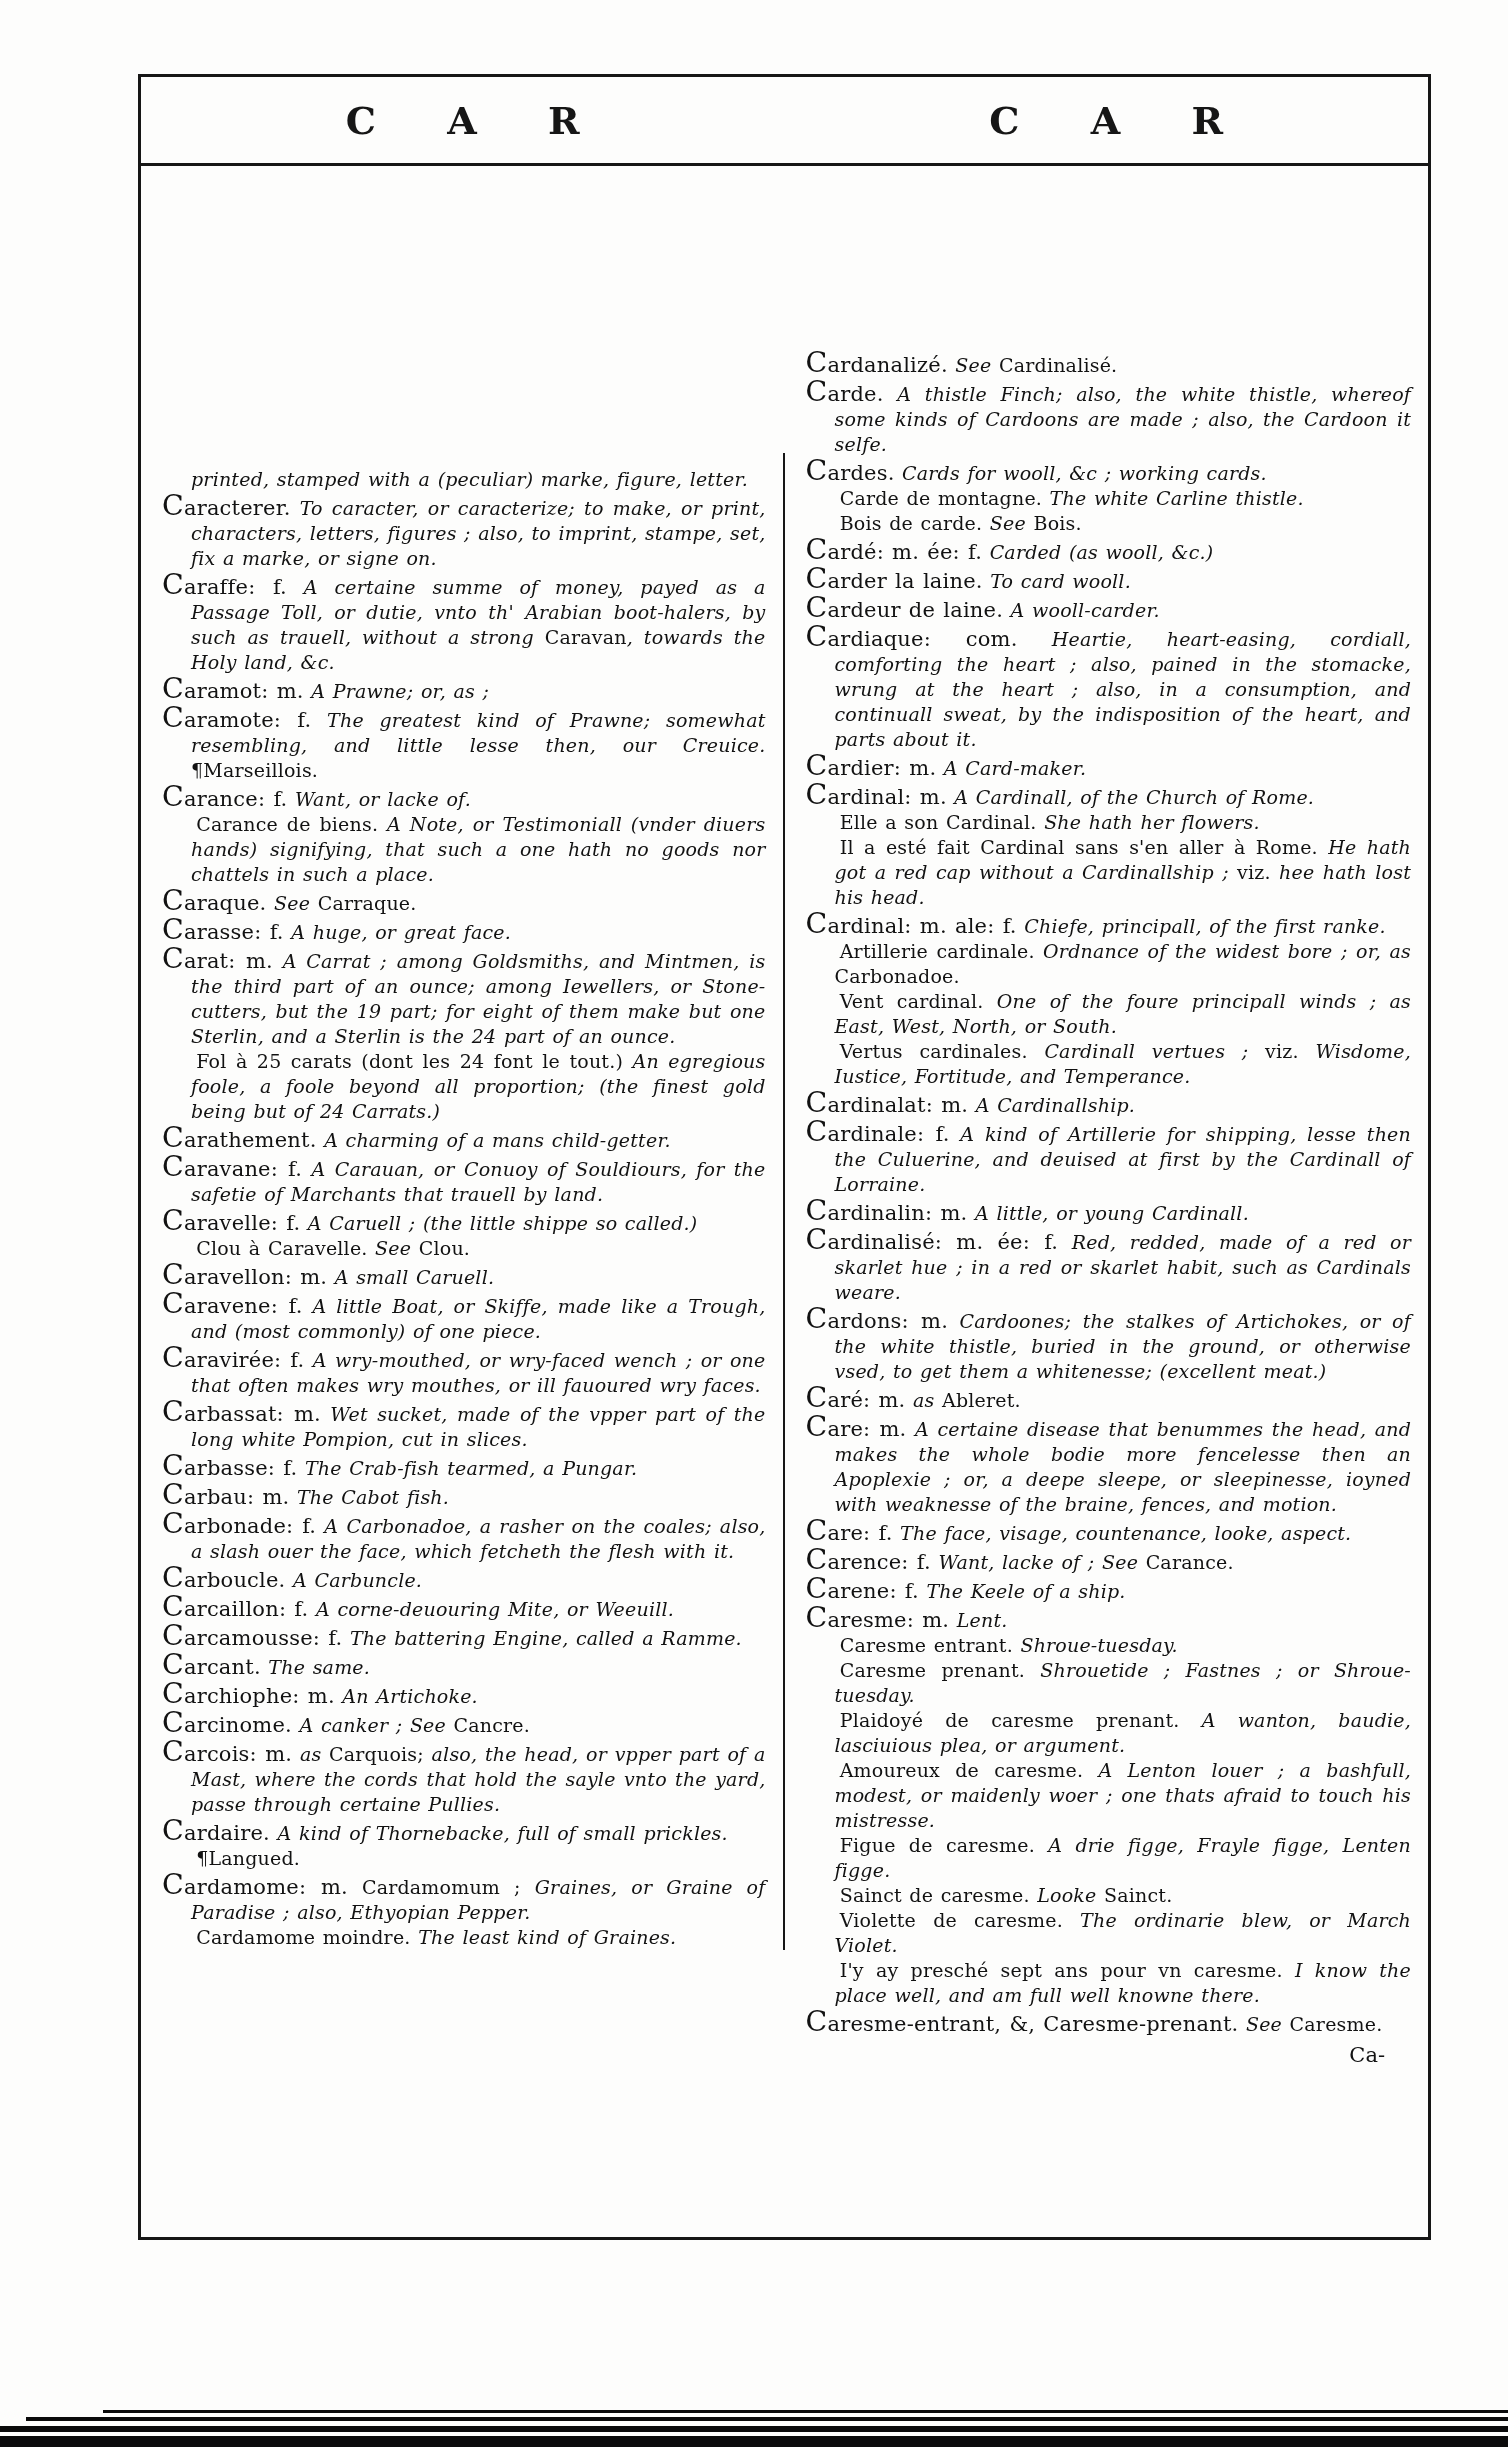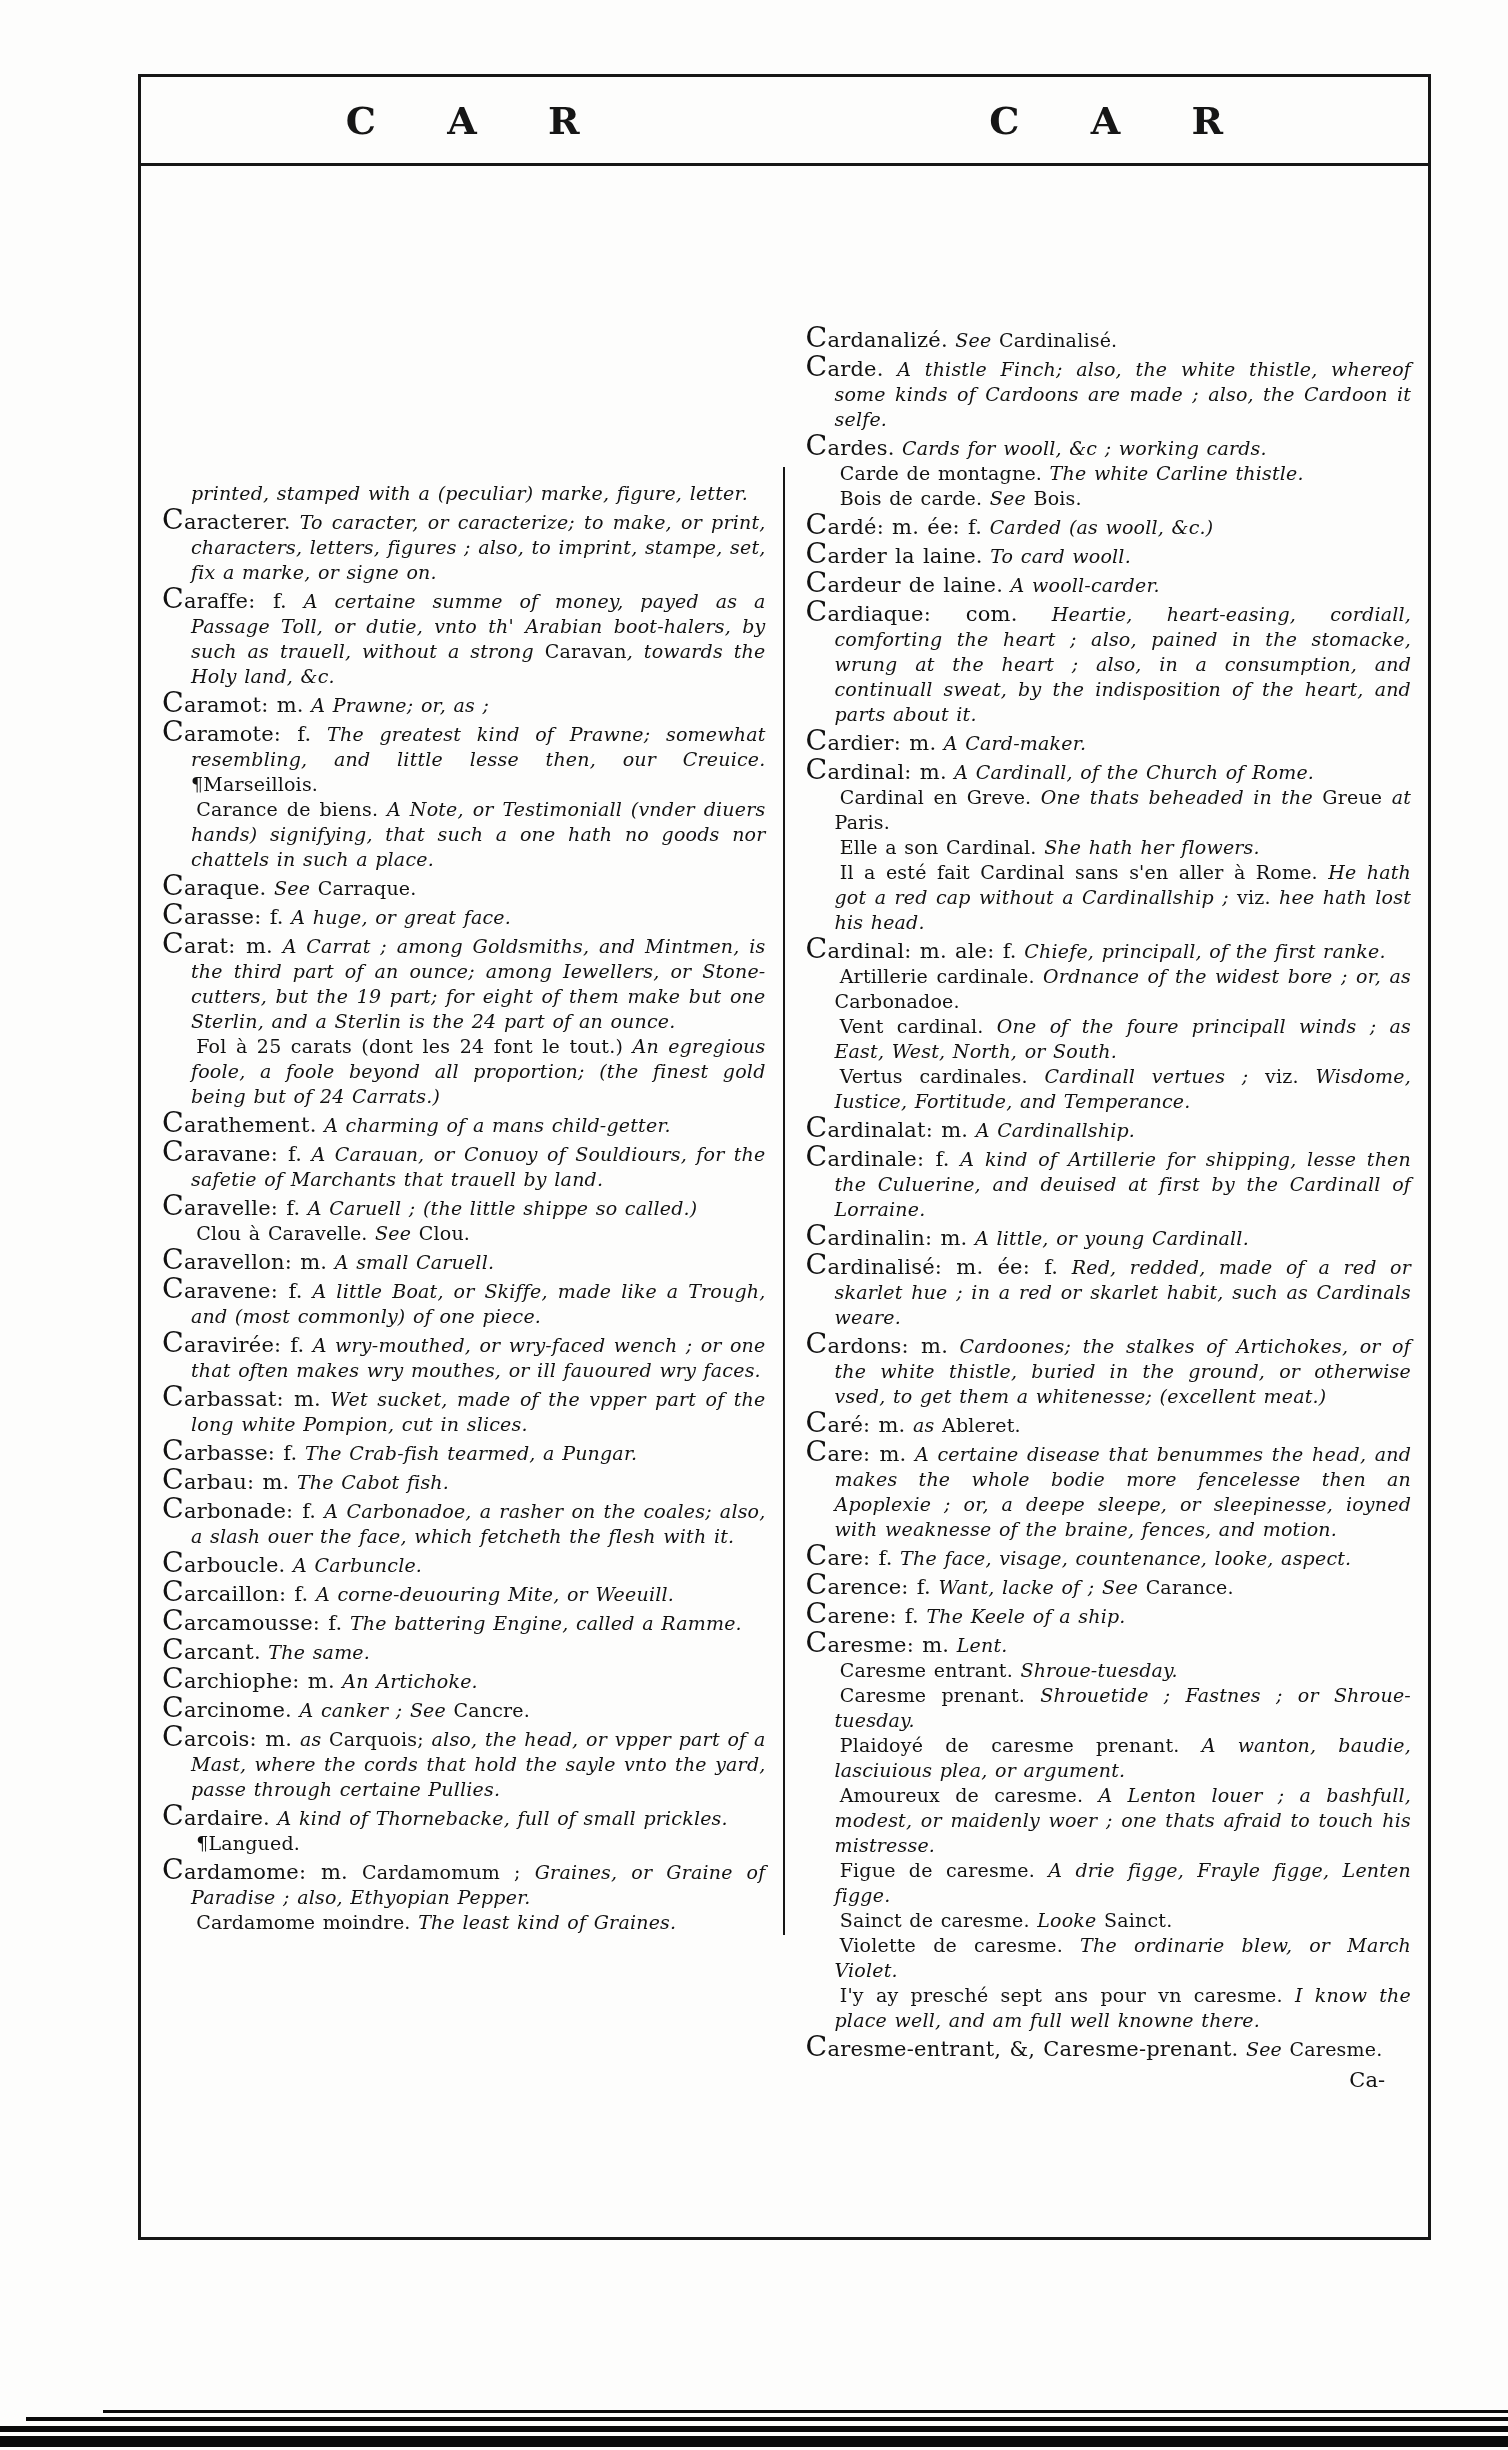--- a/index.html
+++ b/index.html
@@ -46,20 +46,21 @@
     <div class="head-cell">C A R</div>
     <div class="head-cell">C A R</div>
   </div>
   <div class="columns">
     <div class="col col-left" id="col-left">
         <p class="entry c"><span class="sg-i">printed, stamped with a (peculiar) marke, figure, letter.</span></p>
         <p class="entry e"><span class="sg-h"><span class="cap">C</span>aracterer.</span><span class="sg-i"> To caracter, or caracterize; to make, or print, characters, letters, figures ; also, to imprint, stampe, set, fix a marke, or signe on.</span></p>
         <p class="entry e"><span class="sg-h"><span class="cap">C</span>araffe: f.</span><span class="sg-i"> A certaine summe of money, payed as a Passage Toll, or dutie, vnto th' Arabian boot-halers, by such as trauell, without a strong </span><span class="sg-r">Caravan</span><span class="sg-i">, towards the Holy land, &amp;c.</span></p>
         <p class="entry e"><span class="sg-h"><span class="cap">C</span>aramot: m.</span><span class="sg-i"> A Prawne; or, as ;</span></p>
         <p class="entry e"><span class="sg-h"><span class="cap">C</span>aramote: f.</span><span class="sg-i"> The greatest kind of Prawne; somewhat resembling, and little lesse then, our Creuice. </span><span class="sg-r">¶Marseillois.</span></p>
+        <p class="entry e"><span class="sg-h"><span class="cap">C</span>arance: f.</span><span class="sg-i"> Want, or lacke of.</span></p>
         <p class="entry s"><span class="sg-r">Carance de biens.</span><span class="sg-i"> A Note, or Testimoniall (vnder diuers hands) signifying, that such a one hath no goods nor chattels in such a place.</span></p>
         <p class="entry e"><span class="sg-h"><span class="cap">C</span>araque.</span><span class="sg-i"> See </span><span class="sg-r">Carraque.</span></p>
         <p class="entry e"><span class="sg-h"><span class="cap">C</span>arasse: f.</span><span class="sg-i"> A huge, or great face.</span></p>
         <p class="entry e"><span class="sg-h"><span class="cap">C</span>arat: m.</span><span class="sg-i"> A Carrat ; among Goldsmiths, and Mintmen, is the third part of an ounce; among Iewellers, or Stone-cutters, but the 19 part; for eight of them make but one Sterlin, and a Sterlin is the 24 part of an ounce.</span></p>
         <p class="entry s"><span class="sg-r">Fol à 25 carats (dont les 24 font le tout.)</span><span class="sg-i"> An egregious foole, a foole beyond all proportion; (the finest gold being but of 24 Carrats.)</span></p>
         <p class="entry e"><span class="sg-h"><span class="cap">C</span>arathement.</span><span class="sg-i"> A charming of a mans child-getter.</span></p>
         <p class="entry e"><span class="sg-h"><span class="cap">C</span>aravane: f.</span><span class="sg-i"> A Carauan, or Conuoy of Souldiours, for the safetie of Marchants that trauell by land.</span></p>
         <p class="entry e"><span class="sg-h"><span class="cap">C</span>aravelle: f.</span><span class="sg-i"> A Caruell ; (the little shippe so called.)</span></p>
         <p class="entry s"><span class="sg-r">Clou à Caravelle.</span><span class="sg-i"> See </span><span class="sg-r">Clou.</span></p>
         <p class="entry e"><span class="sg-h"><span class="cap">C</span>aravellon: m.</span><span class="sg-i"> A small Caruell.</span></p>
@@ -86,21 +87,20 @@
         <p class="entry e"><span class="sg-h"><span class="cap">C</span>arde.</span><span class="sg-i"> A thistle Finch; also, the white thistle, whereof some kinds of Cardoons are made ; also, the Cardoon it selfe.</span></p>
         <p class="entry e"><span class="sg-h"><span class="cap">C</span>ardes.</span><span class="sg-i"> Cards for wooll, &amp;c ; working cards.</span></p>
         <p class="entry s"><span class="sg-r">Carde de montagne.</span><span class="sg-i"> The white Carline thistle.</span></p>
         <p class="entry s"><span class="sg-r">Bois de carde.</span><span class="sg-i"> See </span><span class="sg-r">Bois.</span></p>
         <p class="entry e"><span class="sg-h"><span class="cap">C</span>ardé: m. ée: f.</span><span class="sg-i"> Carded (as wooll, &amp;c.)</span></p>
         <p class="entry e"><span class="sg-h"><span class="cap">C</span>arder la laine.</span><span class="sg-i"> To card wooll.</span></p>
         <p class="entry e"><span class="sg-h"><span class="cap">C</span>ardeur de laine.</span><span class="sg-i"> A wooll-carder.</span></p>
         <p class="entry e"><span class="sg-h"><span class="cap">C</span>ardiaque: com.</span><span class="sg-i"> Heartie, heart-easing, cordiall, comforting the heart ; also, pained in the stomacke, wrung at the heart ; also, in a consumption, and continuall sweat, by the indisposition of the heart, and parts about it.</span></p>
         <p class="entry e"><span class="sg-h"><span class="cap">C</span>ardier: m.</span><span class="sg-i"> A Card-maker.</span></p>
         <p class="entry e"><span class="sg-h"><span class="cap">C</span>ardinal: m.</span><span class="sg-i"> A Cardinall, of the Church of Rome.</span></p>
-        <p class="entry s"><span class="sg-r">Cardinal en Greve.</span><span class="sg-i"> One thats beheaded in the </span><span class="sg-r">Greue</span><span class="sg-i"> at </span><span class="sg-r">Paris.</span></p>
         <p class="entry s"><span class="sg-r">Elle a son Cardinal.</span><span class="sg-i"> She hath her flowers.</span></p>
         <p class="entry s"><span class="sg-r">Il a esté fait Cardinal sans s'en aller à Rome.</span><span class="sg-i"> He hath got a red cap without a Cardinallship ; </span><span class="sg-r">viz.</span><span class="sg-i"> hee hath lost his head.</span></p>
         <p class="entry e"><span class="sg-h"><span class="cap">C</span>ardinal: m. ale: f.</span><span class="sg-i"> Chiefe, principall, of the first ranke.</span></p>
         <p class="entry s"><span class="sg-r">Artillerie cardinale.</span><span class="sg-i"> Ordnance of the widest bore ; or, as </span><span class="sg-r">Carbonadoe.</span></p>
         <p class="entry s"><span class="sg-r">Vent cardinal.</span><span class="sg-i"> One of the foure principall winds ; as East, West, North, or South.</span></p>
         <p class="entry s"><span class="sg-r">Vertus cardinales.</span><span class="sg-i"> Cardinall vertues ; </span><span class="sg-r">viz.</span><span class="sg-i"> Wisdome, Iustice, Fortitude, and Temperance.</span></p>
         <p class="entry e"><span class="sg-h"><span class="cap">C</span>ardinalat: m.</span><span class="sg-i"> A Cardinallship.</span></p>
         <p class="entry e"><span class="sg-h"><span class="cap">C</span>ardinale: f.</span><span class="sg-i"> A kind of Artillerie for shipping, lesse then the Culuerine, and deuised at first by the Cardinall of Lorraine.</span></p>
         <p class="entry e"><span class="sg-h"><span class="cap">C</span>ardinalin: m.</span><span class="sg-i"> A little, or young Cardinall.</span></p>
         <p class="entry e"><span class="sg-h"><span class="cap">C</span>ardinalisé: m. ée: f.</span><span class="sg-i"> Red, redded, made of a red or skarlet hue ; in a red or skarlet habit, such as Cardinals weare.</span></p>

